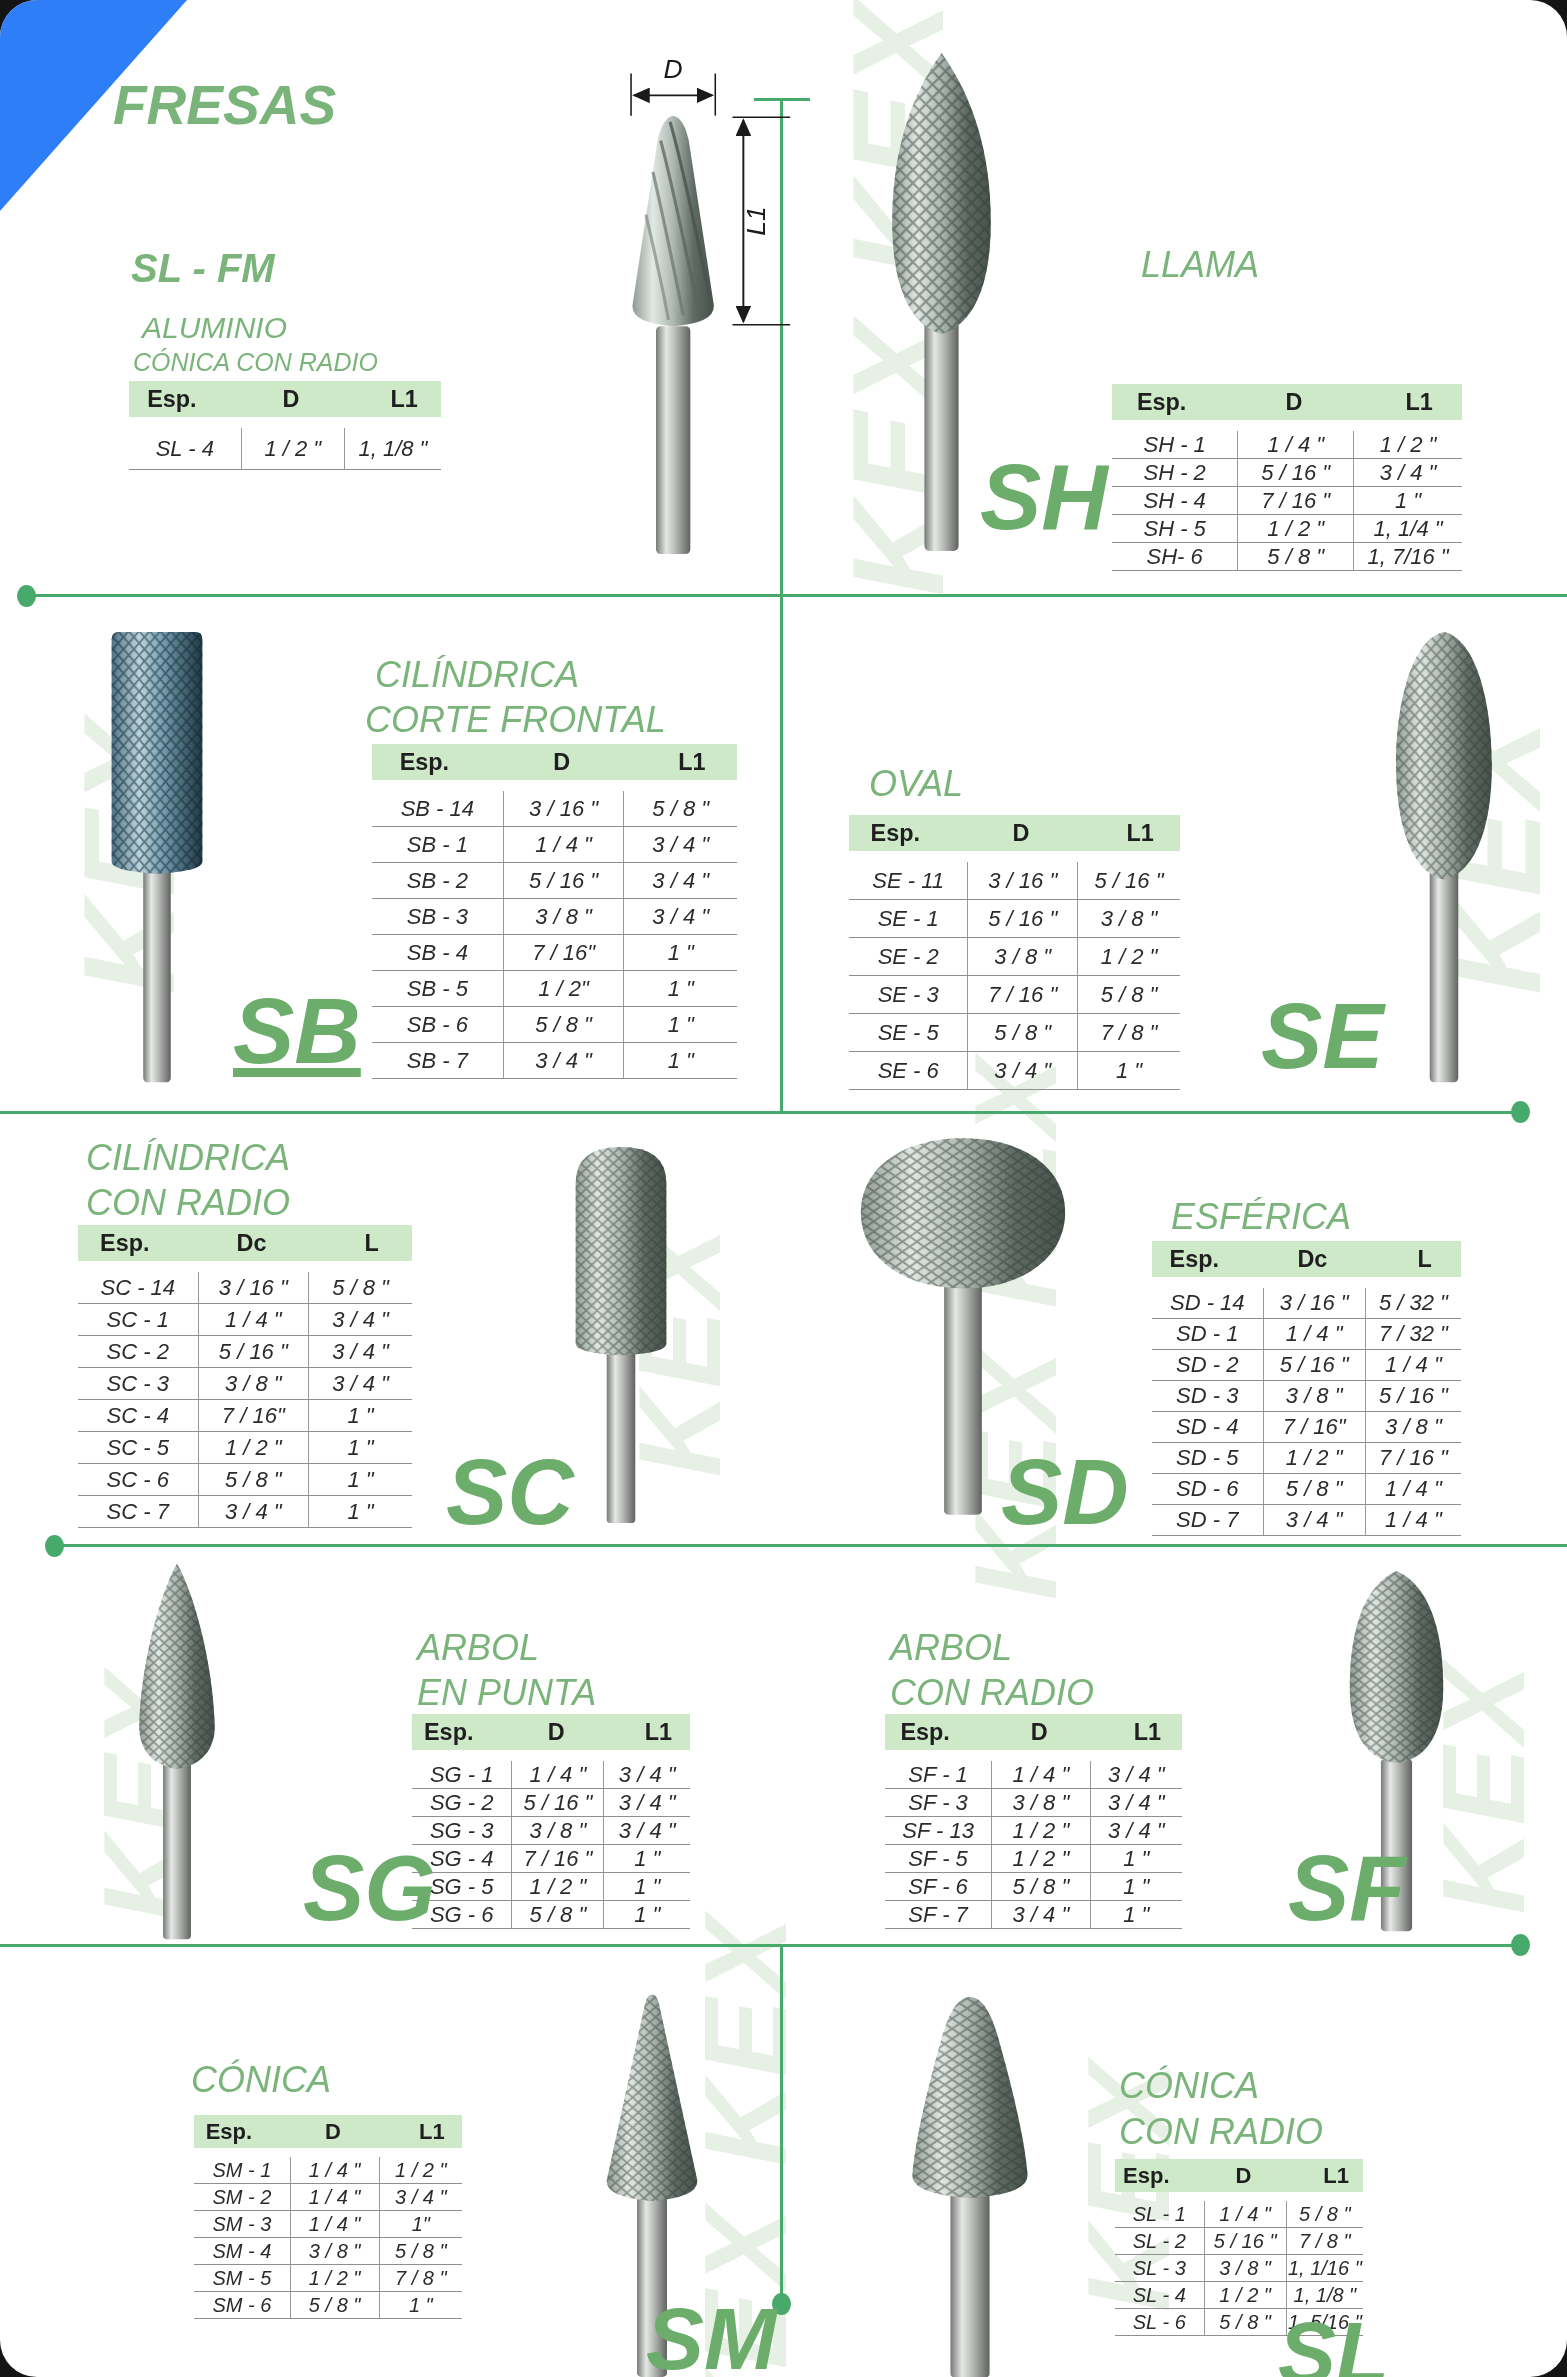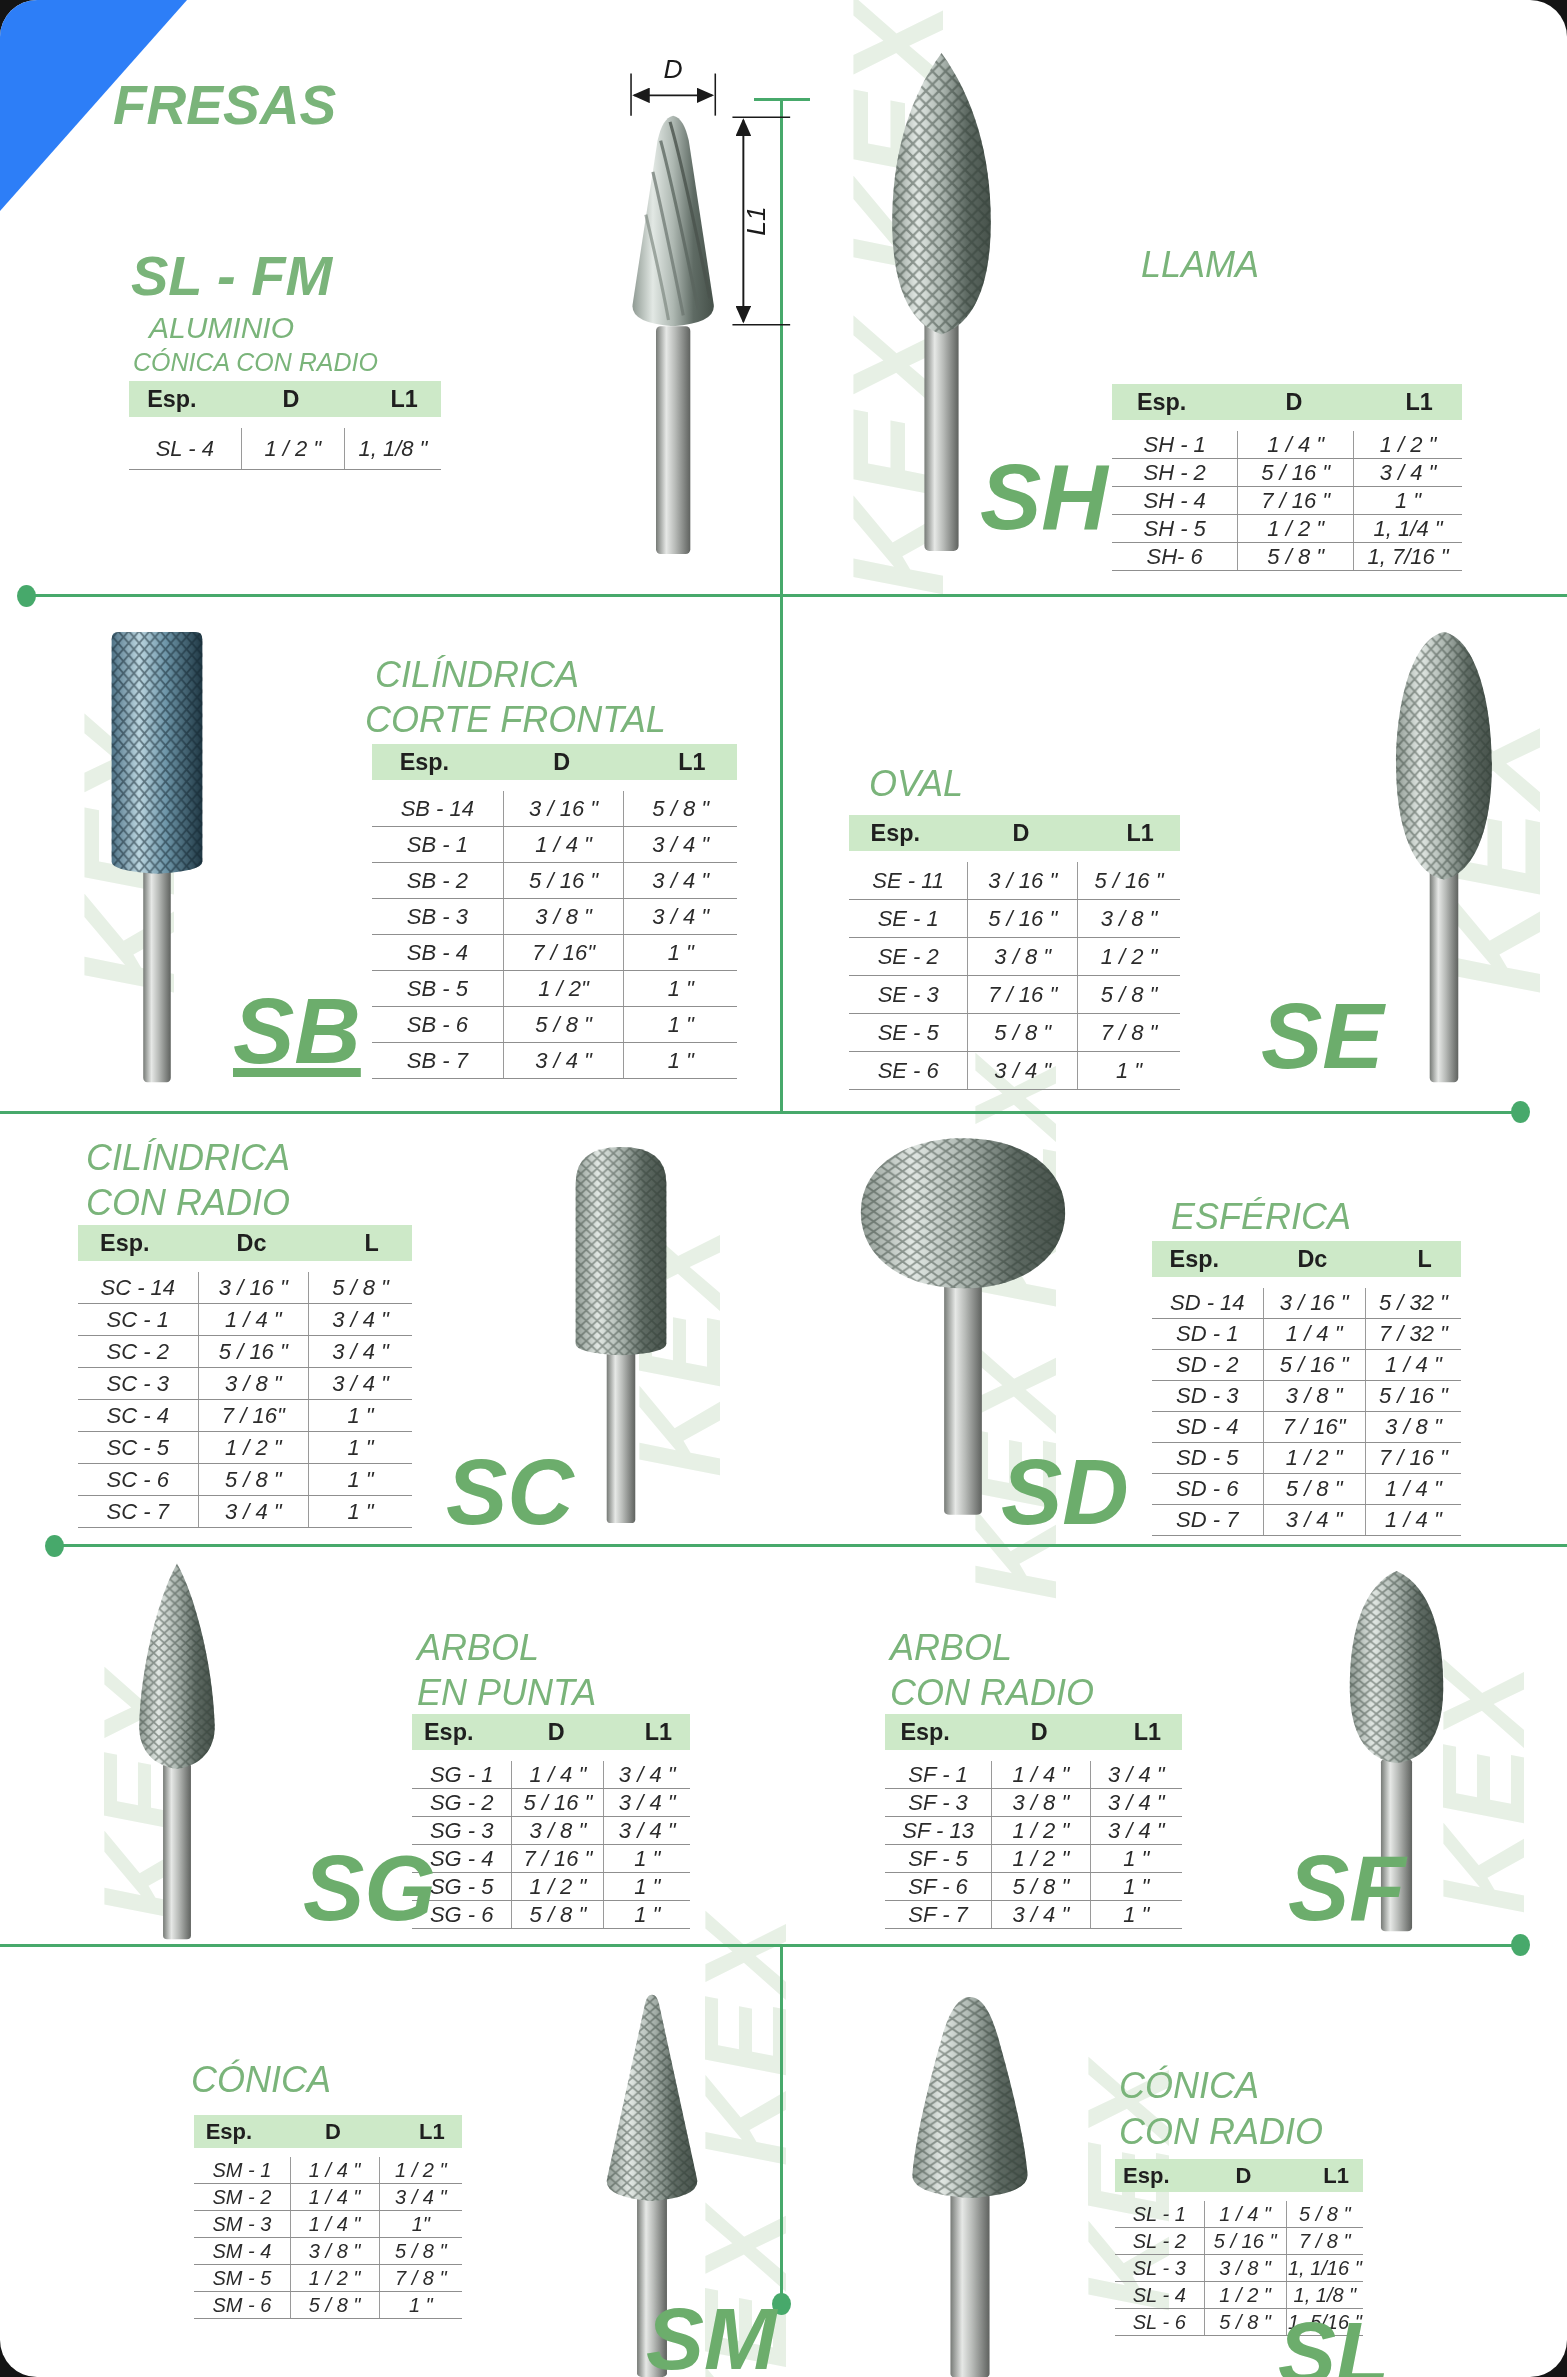--- a/index.html
+++ b/index.html
@@ -18,21 +18,21 @@
   }
   .abs{position:absolute;}
   .corner-blue{
     position:absolute;left:0;top:0;width:187px;height:211px;z-index:3;
     background:var(--corner-blue);
     clip-path:polygon(0 0,187px 0,0 211px);
   }
   .big-title{color:var(--title-green);font-style:italic;font-weight:bold;
     font-size:55px;line-height:1;white-space:nowrap;z-index:2;}
   .sub-title{color:var(--title-green);font-style:italic;font-weight:bold;
-    font-size:56px;line-height:1;white-space:nowrap;z-index:2;}
+    font-size:40px;line-height:1;white-space:nowrap;z-index:2;}
   .mat-title{color:var(--title-green);font-style:italic;font-size:30px;z-index:2;white-space:nowrap;}
   .shape-title{color:var(--title-green);font-style:italic;font-size:25px;z-index:2;white-space:nowrap;}
   .green-title{color:var(--title-green);font-style:italic;font-size:36px;
     line-height:1;white-space:nowrap;z-index:2;}
   .code{color:var(--code-green);font-style:italic;font-weight:bold;
     font-size:92px;line-height:1;white-space:nowrap;z-index:2;}
   .code.sm-size{font-size:87px;}
   .wm{color:#e7f0e5;font-weight:bold;font-style:italic;font-size:129px;
     white-space:nowrap;letter-spacing:4.7px;z-index:0;
     transform:translate(-50%,-50%) rotate(-90deg);}
@@ -119,21 +119,21 @@
   <div class="dot" style="left:45px;top:1535px;"></div>
   <div class="hline" style="left:0;top:1944px;width:1522px;"></div>
   <div class="dot" style="left:1511px;top:1934px;"></div>
   <div class="vline" style="left:780px;top:98px;height:1014px;"></div>
   <div class="hline" style="left:754px;top:98px;width:56px;"></div>
   <div class="vline" style="left:780px;top:1944px;height:359px;"></div>
   <div class="dot" style="left:772px;top:2293px;"></div>
 
   <div class="abs big-title" style="left:113px;top:78px;">FRESAS</div>
   <div class="abs sub-title" style="left:131px;top:248px;">SL - FM</div>
-  <div class="abs mat-title" style="left:149px;top:311px;">ALUMINIO</div>
+  <div class="abs mat-title" style="left:142px;top:311px;">ALUMINIO</div>
   <div class="abs shape-title" style="left:133px;top:348px;">CÓNICA CON RADIO</div>
   <div class="tbl" style="left:129px;top:381px;width:312px;--rh:41px;">
       <div class="t-head">
         <div class="t-hcell">Esp.</div>
         <div class="t-hcell">D</div>
         <div class="t-hcell">L1</div>
       </div>
       <div class="t-body">
         <div class="t-row">
           <div class="t-cell">SL - 4</div>

